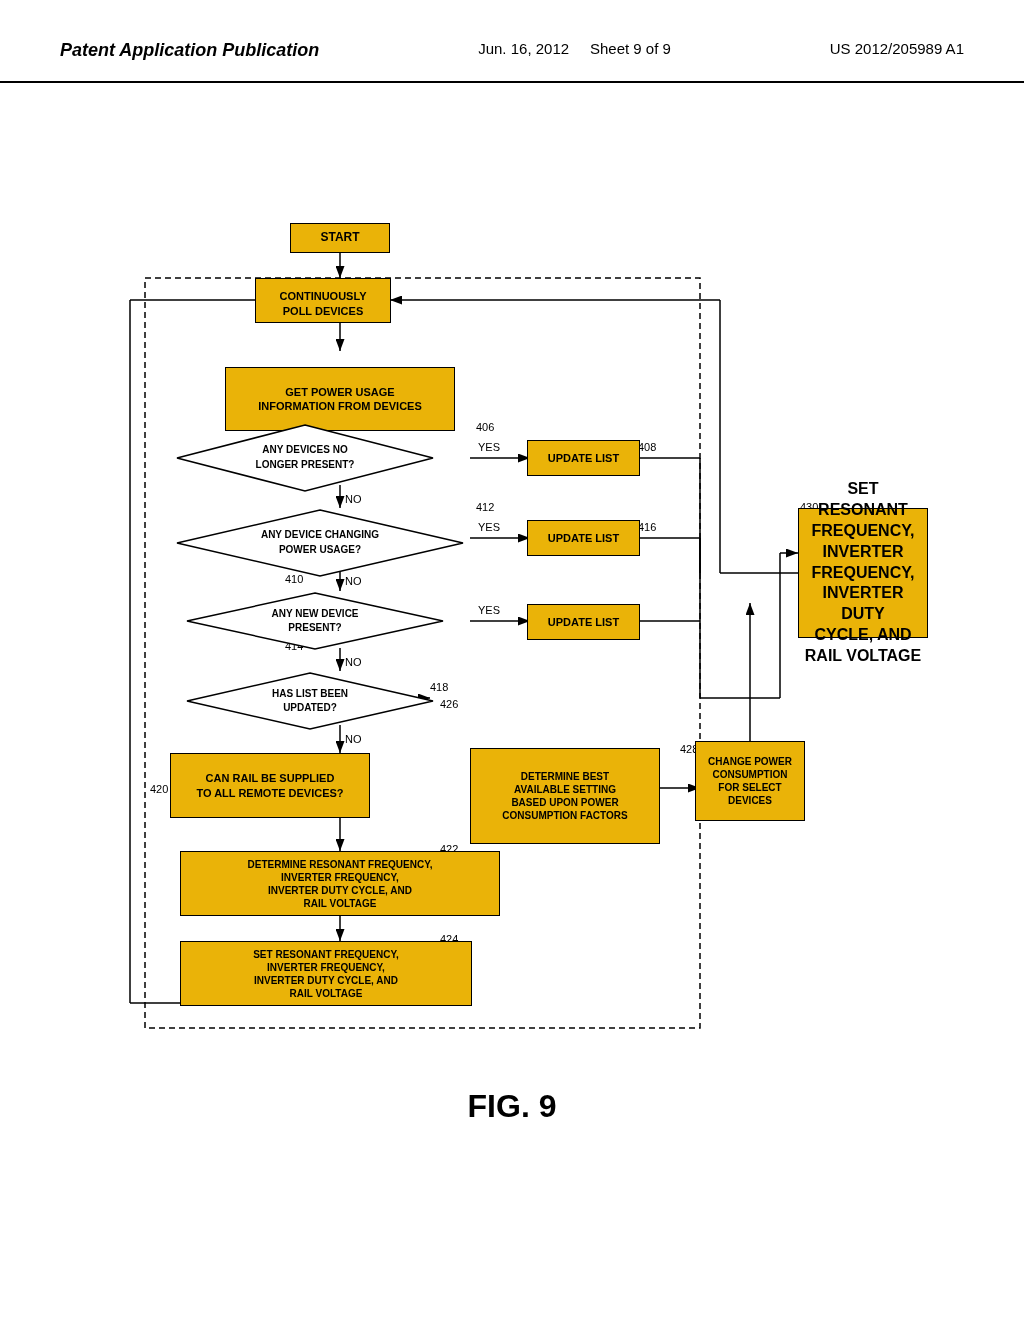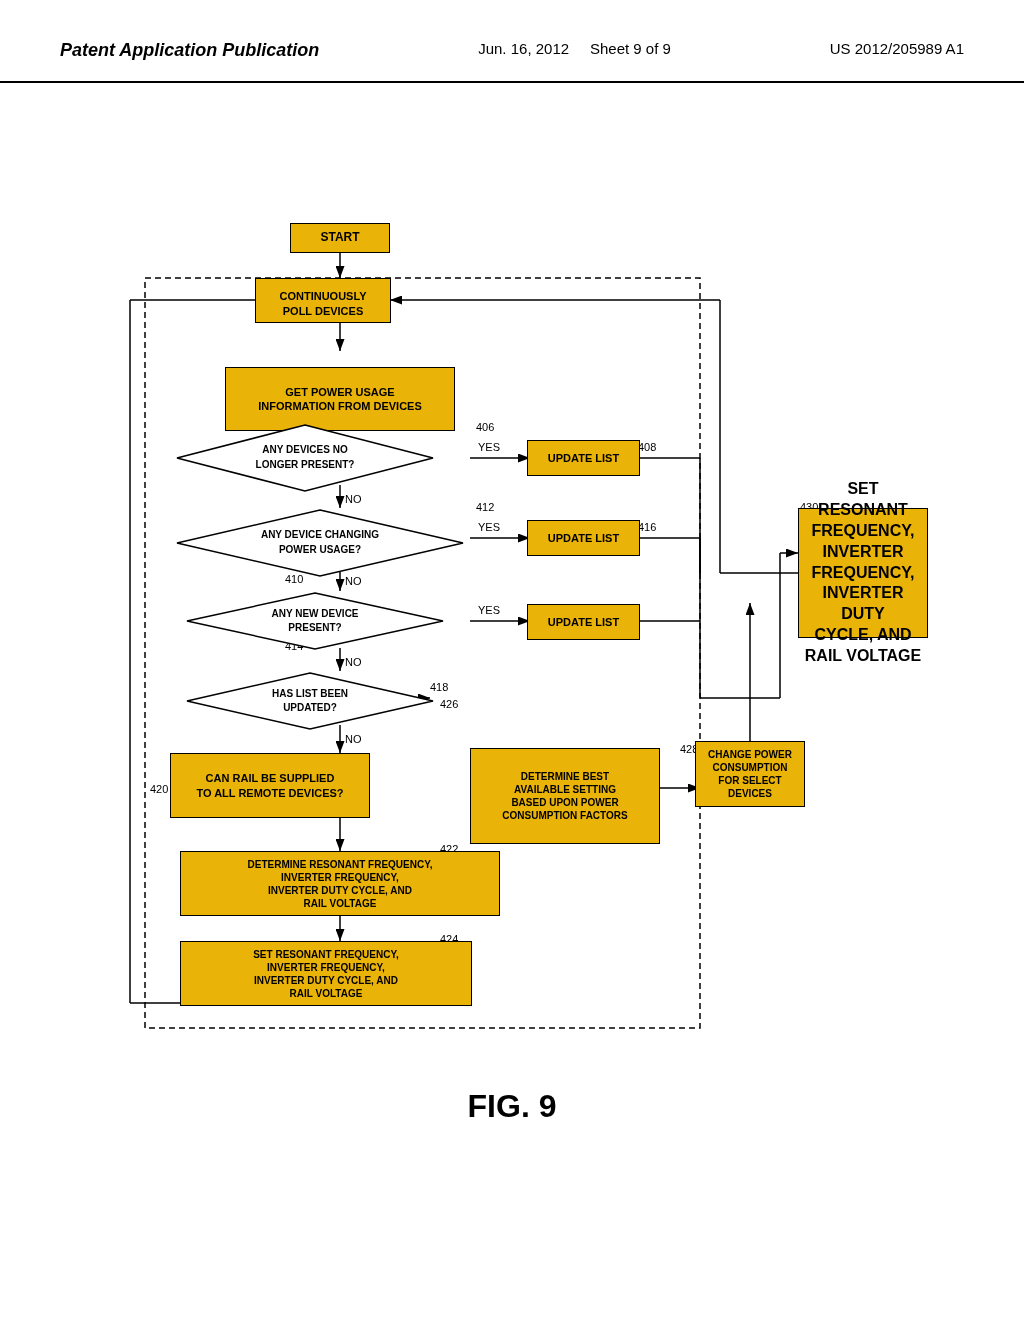--- a/index.html
+++ b/index.html
@@ -264,21 +264,21 @@
 TO ALL REMOTE DEVICES?</span>
     </div>
 
     <div class="fc-box" style="left:470px; top:655px; width:190px; height:96px; font-size:10px;">
       <span style="white-space:pre-line;">DETERMINE BEST
 AVAILABLE SETTING
 BASED UPON POWER
 CONSUMPTION FACTORS</span>
     </div>
 
-    <div class="fc-box" style="left:695px; top:648px; width:110px; height:66px; font-size:10px;">
+    <div class="fc-box" style="left:695px; top:648px; width:110px; height:80px; font-size:10px;">
       <span style="white-space:pre-line;">CHANGE POWER
 CONSUMPTION
 FOR SELECT
 DEVICES</span>
     </div>
 
     <div class="fc-box" style="left:798px; top:415px; width:130px; height:130px; font-size:16px;">
       <span style="white-space:pre-line;">SET RESONANT
 FREQUENCY,
 INVERTER

